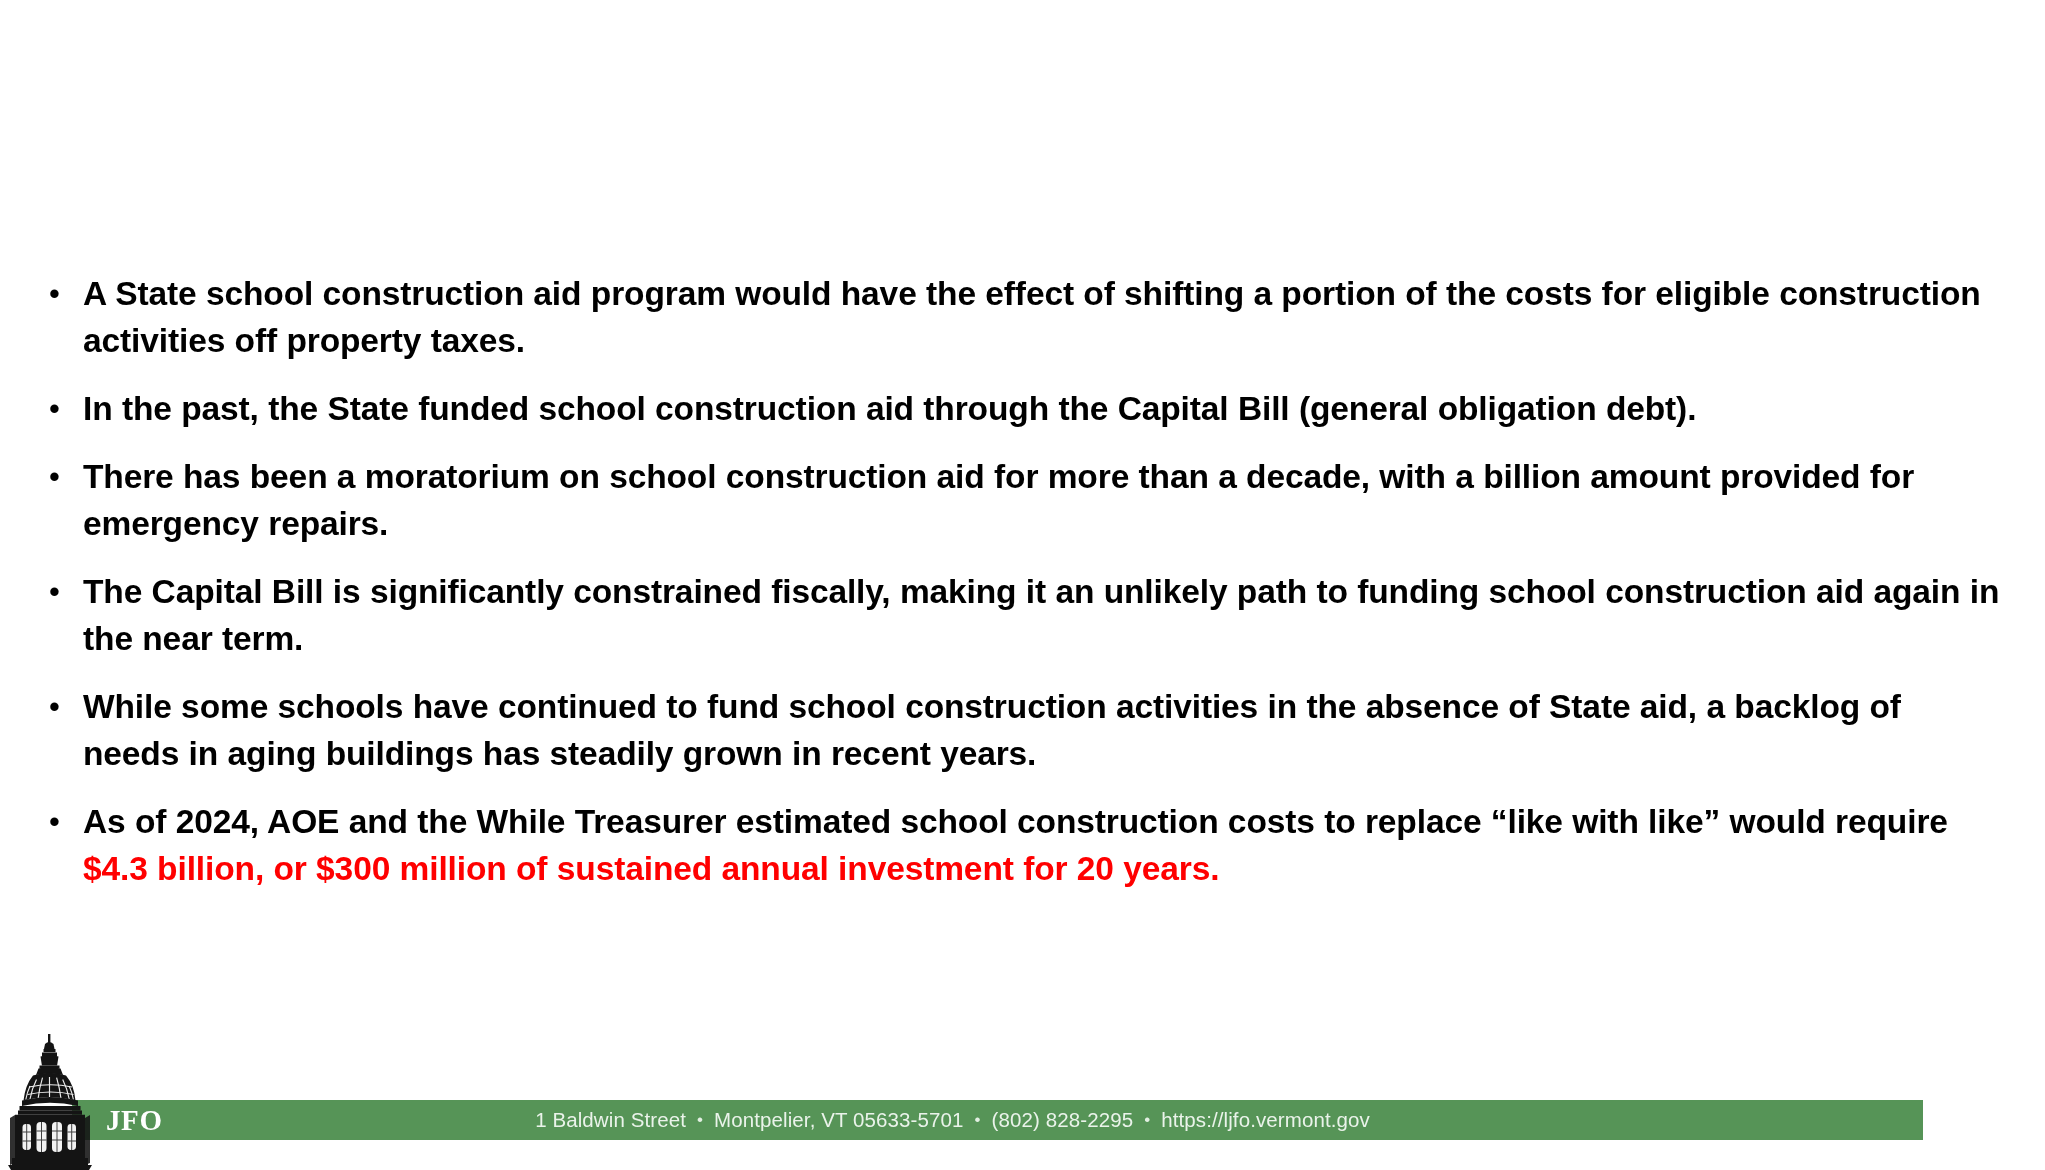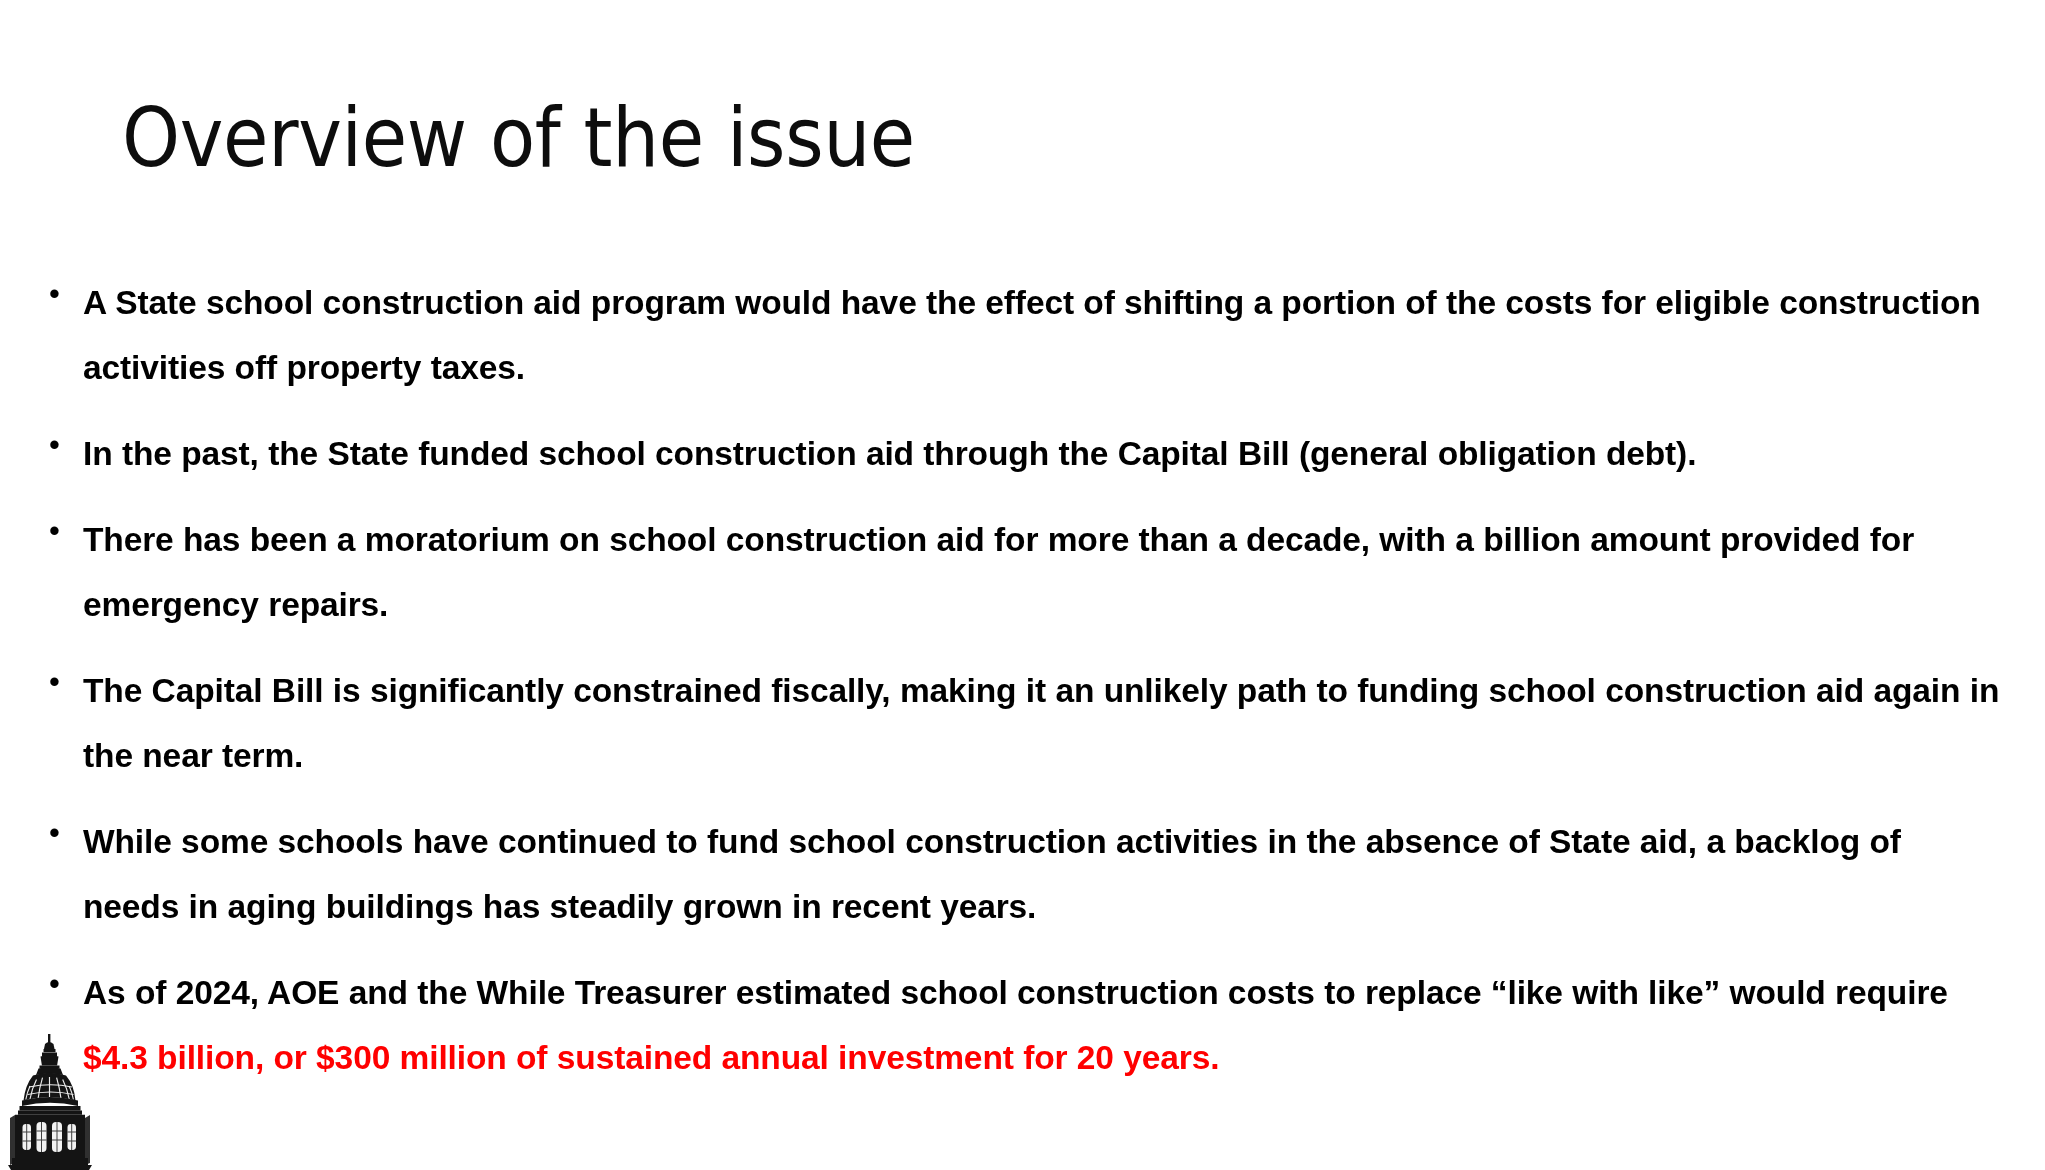--- a/index.html
+++ b/index.html
@@ -48,21 +48,21 @@
     line-height:47px;
     color:#000000;
     text-align:left;
     padding-left:9px;
   }
   .bullet-text {
     flex:1 1 auto;
     font-family:"Liberation Sans", sans-serif;
     font-weight:bold;
     font-size:33.5px;
-    line-height:65px;
+    line-height:47px;
     color:#000000;
     letter-spacing:-0.12px;
     word-spacing:0.2px;
   }
   .hl-red { color:#FF0000; font-weight:bold; }
 
   
   .footer-bar {
     position:absolute;
     left:72px; top:1100px;
@@ -105,21 +105,20 @@
     width:112px; height:138px;
     overflow:hidden;
   }
   .logo-wrap svg { display:block; }
 </style>
 </head>
 <body>
 
 <div class="slide">
 
-  <h1 class="slide-title">Overview of the issue</h1>
 
   <div class="body-block">
 
     <div class="bullet-row">
       <span class="bullet-mark">•</span>
       <span class="bullet-text">A State school construction aid program would have the effect of shifting a portion of the costs for eligible construction activities off property taxes.</span>
     </div>
 
     <div class="bullet-row">
       <span class="bullet-mark">•</span>
@@ -141,20 +140,26 @@
       <span class="bullet-text">While some schools have continued to fund school construction activities in the absence of State aid, a backlog of needs in aging buildings has steadily grown in recent years.</span>
     </div>
 
     <div class="bullet-row">
       <span class="bullet-mark">•</span>
       <span class="bullet-text"><span>As of 2024, AOE and the While Treasurer estimated school construction costs to replace “like with like” would require </span><span class="hl-red">$4.3 billion, or $300 million of sustained annual investment for 20 years.</span></span>
     </div>
 
   </div>
 
+  <div class="footer-bar">
+    <span class="footer-jfo">JFO</span>
+    <div class="footer-contact">
+      <span>1 Baldwin Street</span><span class="sep">•</span><span>Montpelier, VT 05633-5701</span><span class="sep">•</span><span>(802) 828-2295</span><span class="sep">•</span><span>https://ljfo.vermont.gov</span>
+    </div>
+  </div>
 
   <div class="logo-wrap">
     <svg width="112" height="138" viewBox="0 0 112 138" xmlns="http://www.w3.org/2000/svg" aria-hidden="true">
       <g fill="#141414">
 
         <rect x="46" y="2" width="2.4" height="10"></rect>
         <path d="M43 12 q4 -4 8.5 0 l1 5 q-5 2 -10.5 0 z"></path>
         <rect x="41.5" y="17" width="12" height="3.2"></rect>
 
         <path d="M40 20.5 h15 v4 h-15 z"></path>

